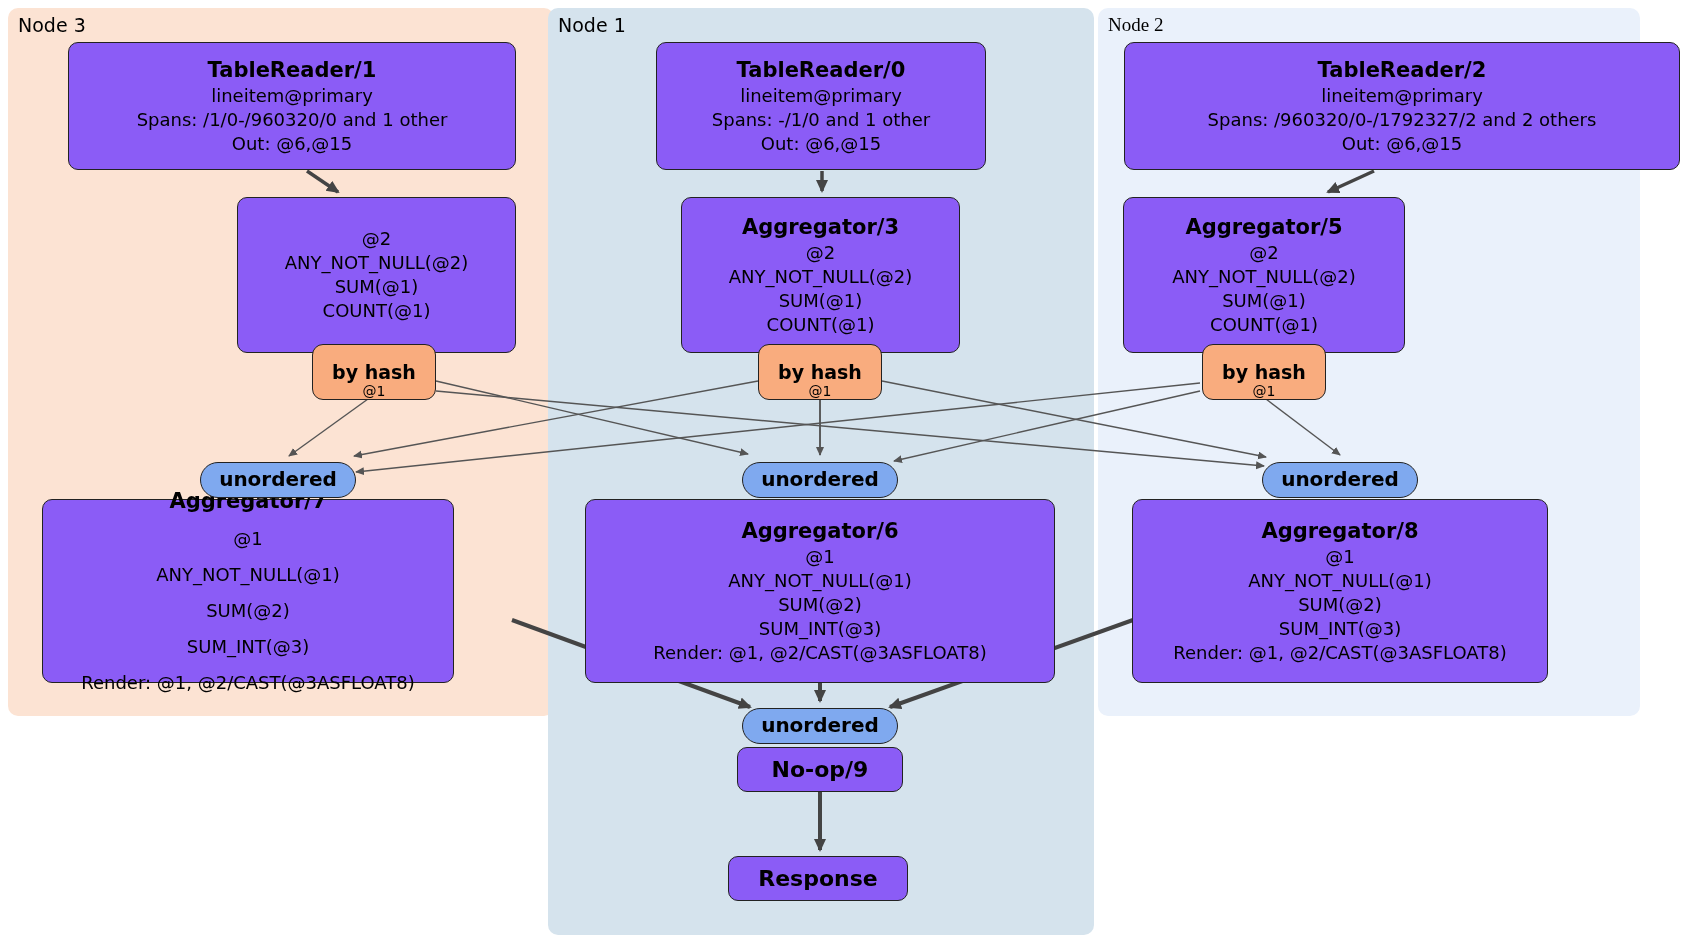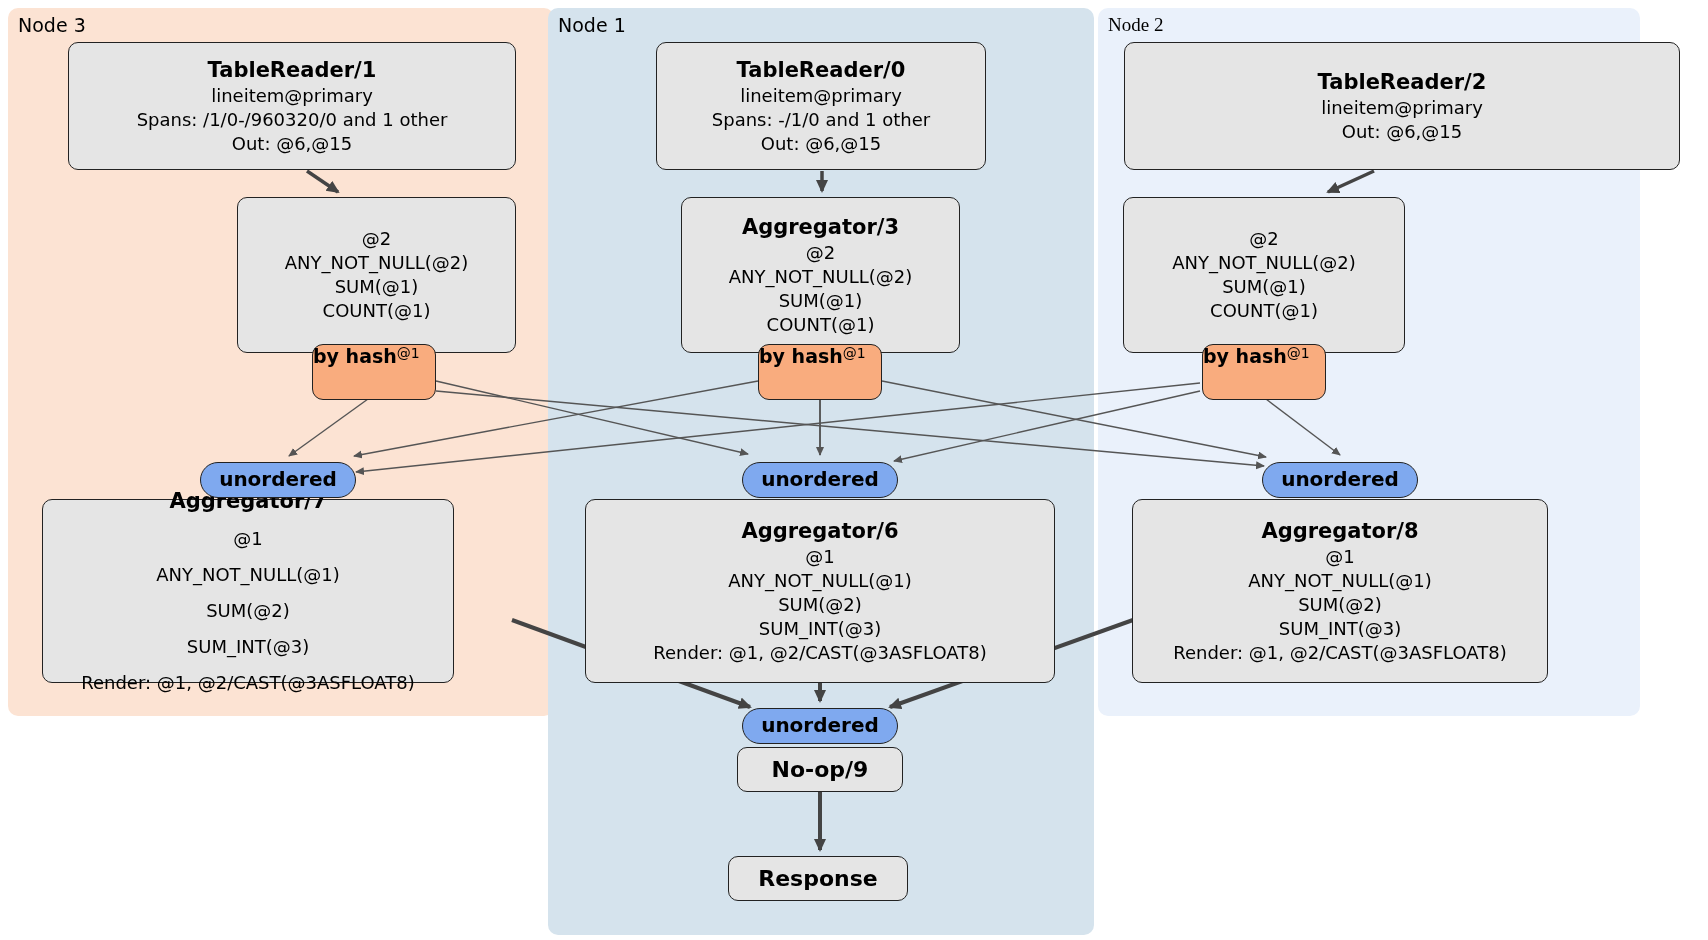--- a/index.html
+++ b/index.html
@@ -13,32 +13,32 @@
   .panel-node3 { left:8px;   top:8px; width:546px; height:708px; background:#fce3d3; }
   .panel-node1 { left:548px; top:8px; width:546px; height:927px; background:#d5e3ed; }
   .panel-node2 { left:1098px;top:8px; width:542px; height:708px; background:#eaf1fb;font-family:Liberation Serif, serif; }
   .panel-label {
     position:absolute; font-size:19px; color:#000;
     left:10px; top:6px; font-weight:400;text-align:center;
   }
   svg.edges { position:absolute; left:0; top:0; z-index:2; pointer-events:none; }
   .node {
     position:absolute; z-index:3; box-sizing:border-box;
-    background:#e5e5e5; border:1.6px solid #222;
+    background:#8b5cf6; border:1.6px solid #222;
     border-radius:10px; text-align:center;
     display:flex; flex-direction:column; justify-content:center;
     padding:4px 20px;
   }
   .node .title { font-weight:bold; font-size:21px; line-height:27px; color:#000; }
   .node .line  { font-size:18px; line-height:24px; color:#000; white-space:nowrap; }
   .badge { position:absolute; z-index:4; box-sizing:border-box; text-align:center; }
   .badge-hash {
     width:124px; height:56px; border-radius:11px;
     background:#f9ac7e; border:1.5px solid #222;
-    display:flex; flex-direction:row; justify-content:flex-start;
+    display:flex; flex-direction:column; justify-content:flex-end;
   }
   .badge-hash .b-label { font-weight:bold; font-size:19px; line-height:22px; color:#000; }
   .badge-hash .b-sub   { font-size:14px; line-height:16px; color:#000; }
   .badge-unordered {
     width:156px; height:36px; border-radius:18px;
     background:#7fa9ef; border:1.5px solid #222;
     font-weight:bold; font-size:20px; line-height:33px; color:#000;
   }
   .node-small .title { font-size:22px; }
 </style>
@@ -94,37 +94,39 @@
 </div>
 <div class="node" style="left:656px; top:42px; width:330px; height:128px;">
   <div class="title">TableReader/0</div>
   <div class="line">lineitem@primary</div>
   <div class="line">Spans: -/1/0 and 1 other</div>
   <div class="line">Out: @6,@15</div>
 </div>
 <div class="node" style="left:1124px; top:42px; width:556px; height:128px;">
   <div class="title">TableReader/2</div>
   <div class="line">lineitem@primary</div>
+  <div class="line">Spans: /960320/0-/1792327/2 and 2 others</div>
   <div class="line">Out: @6,@15</div>
 </div>
 
 <div class="node" style="left:237px; top:197px; width:279px; height:156px;">
   <div class="line">@2</div>
   <div class="line">ANY_NOT_NULL(@2)</div>
   <div class="line">SUM(@1)</div>
   <div class="line">COUNT(@1)</div>
 </div>
 <div class="node" style="left:681px; top:197px; width:279px; height:156px;">
   <div class="title">Aggregator/3</div>
   <div class="line">@2</div>
   <div class="line">ANY_NOT_NULL(@2)</div>
   <div class="line">SUM(@1)</div>
   <div class="line">COUNT(@1)</div>
 </div>
 <div class="node" style="left:1123px; top:197px; width:282px; height:156px;">
+  <div class="title">Aggregator/5</div>
   <div class="line">@2</div>
   <div class="line">ANY_NOT_NULL(@2)</div>
   <div class="line">SUM(@1)</div>
   <div class="line">COUNT(@1)</div>
 </div>
 
 <div class="badge badge-hash" style="left:312px; top:344px;">
   <div class="b-label">by hash</div>
   <div class="b-sub">@1</div>
 </div>

